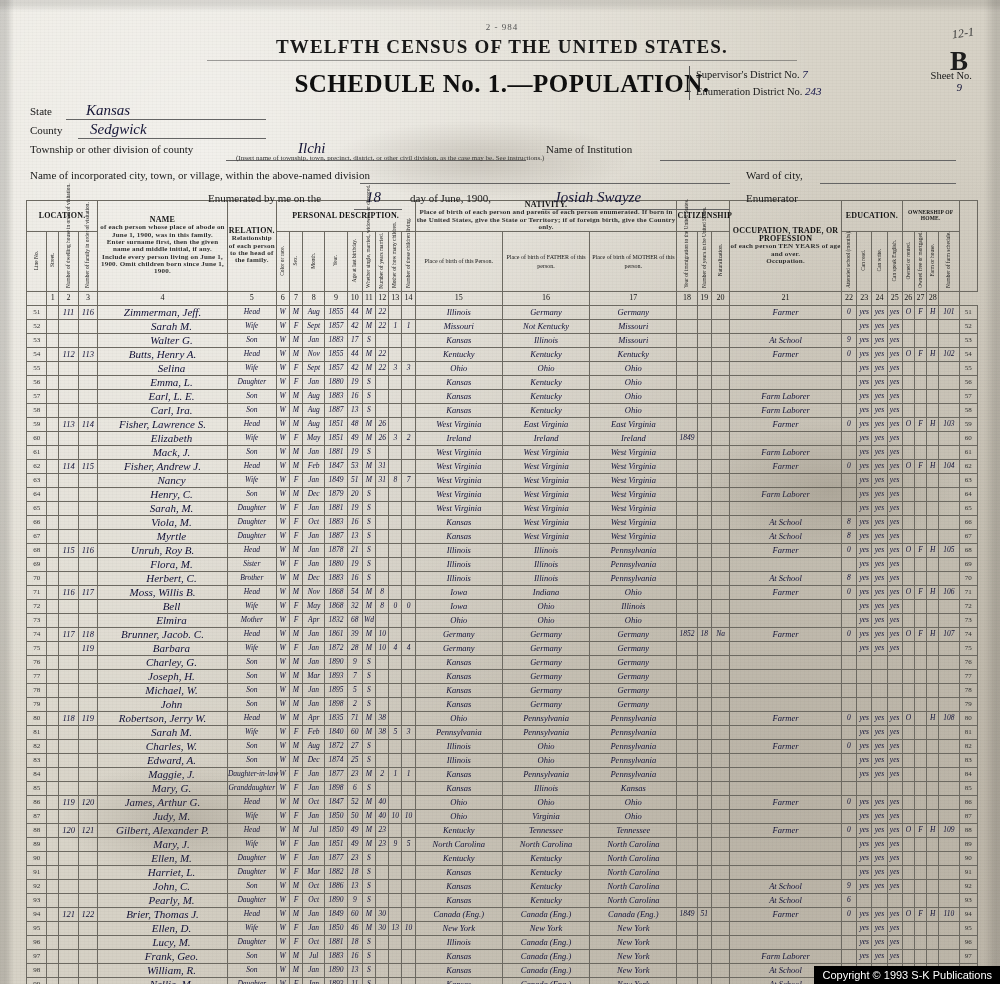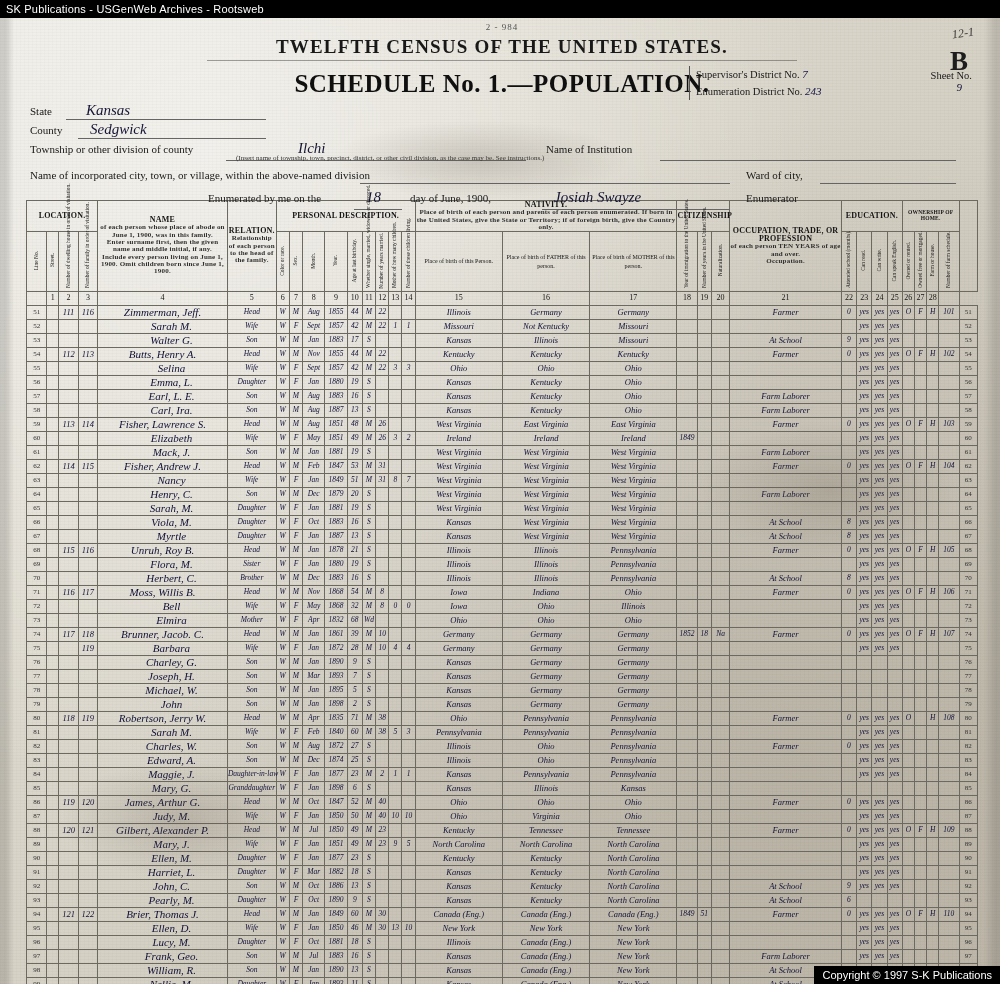--- a/index.html
+++ b/index.html
@@ -128,22 +128,21 @@
 <body>
 
 <div class="page">
   <div class="paper"></div>
   <div class="grain"></div>
 
   <div class="smudge" style="left:330px;top:120px;width:300px;height:80px;"></div>
   <div class="smudge" style="left:60px;top:760px;width:240px;height:120px;"></div>
   <div class="smudge" style="left:700px;top:420px;width:260px;height:140px;"></div>
 
-  <div class="watermark-top">SK Publications - USGenWeb Archives - Rootsweb</div>
-  <div class="watermark-bottom">Copyright © 1997 S-K Publications</div>
+  <div class="watermark-bottom">Copyright © 1993 S-K Publications</div>
 
   <div class="sheet blurwrap">
 
     <div class="topnum">2 - 984</div>
     <div class="corner-note">12-1</div>
     <div class="bigB">B</div>
 
     <div class="title">TWELFTH CENSUS OF THE UNITED STATES.</div>
     <div class="title-rule"></div>
     <div class="schedule">SCHEDULE No. 1.—POPULATION.</div>

